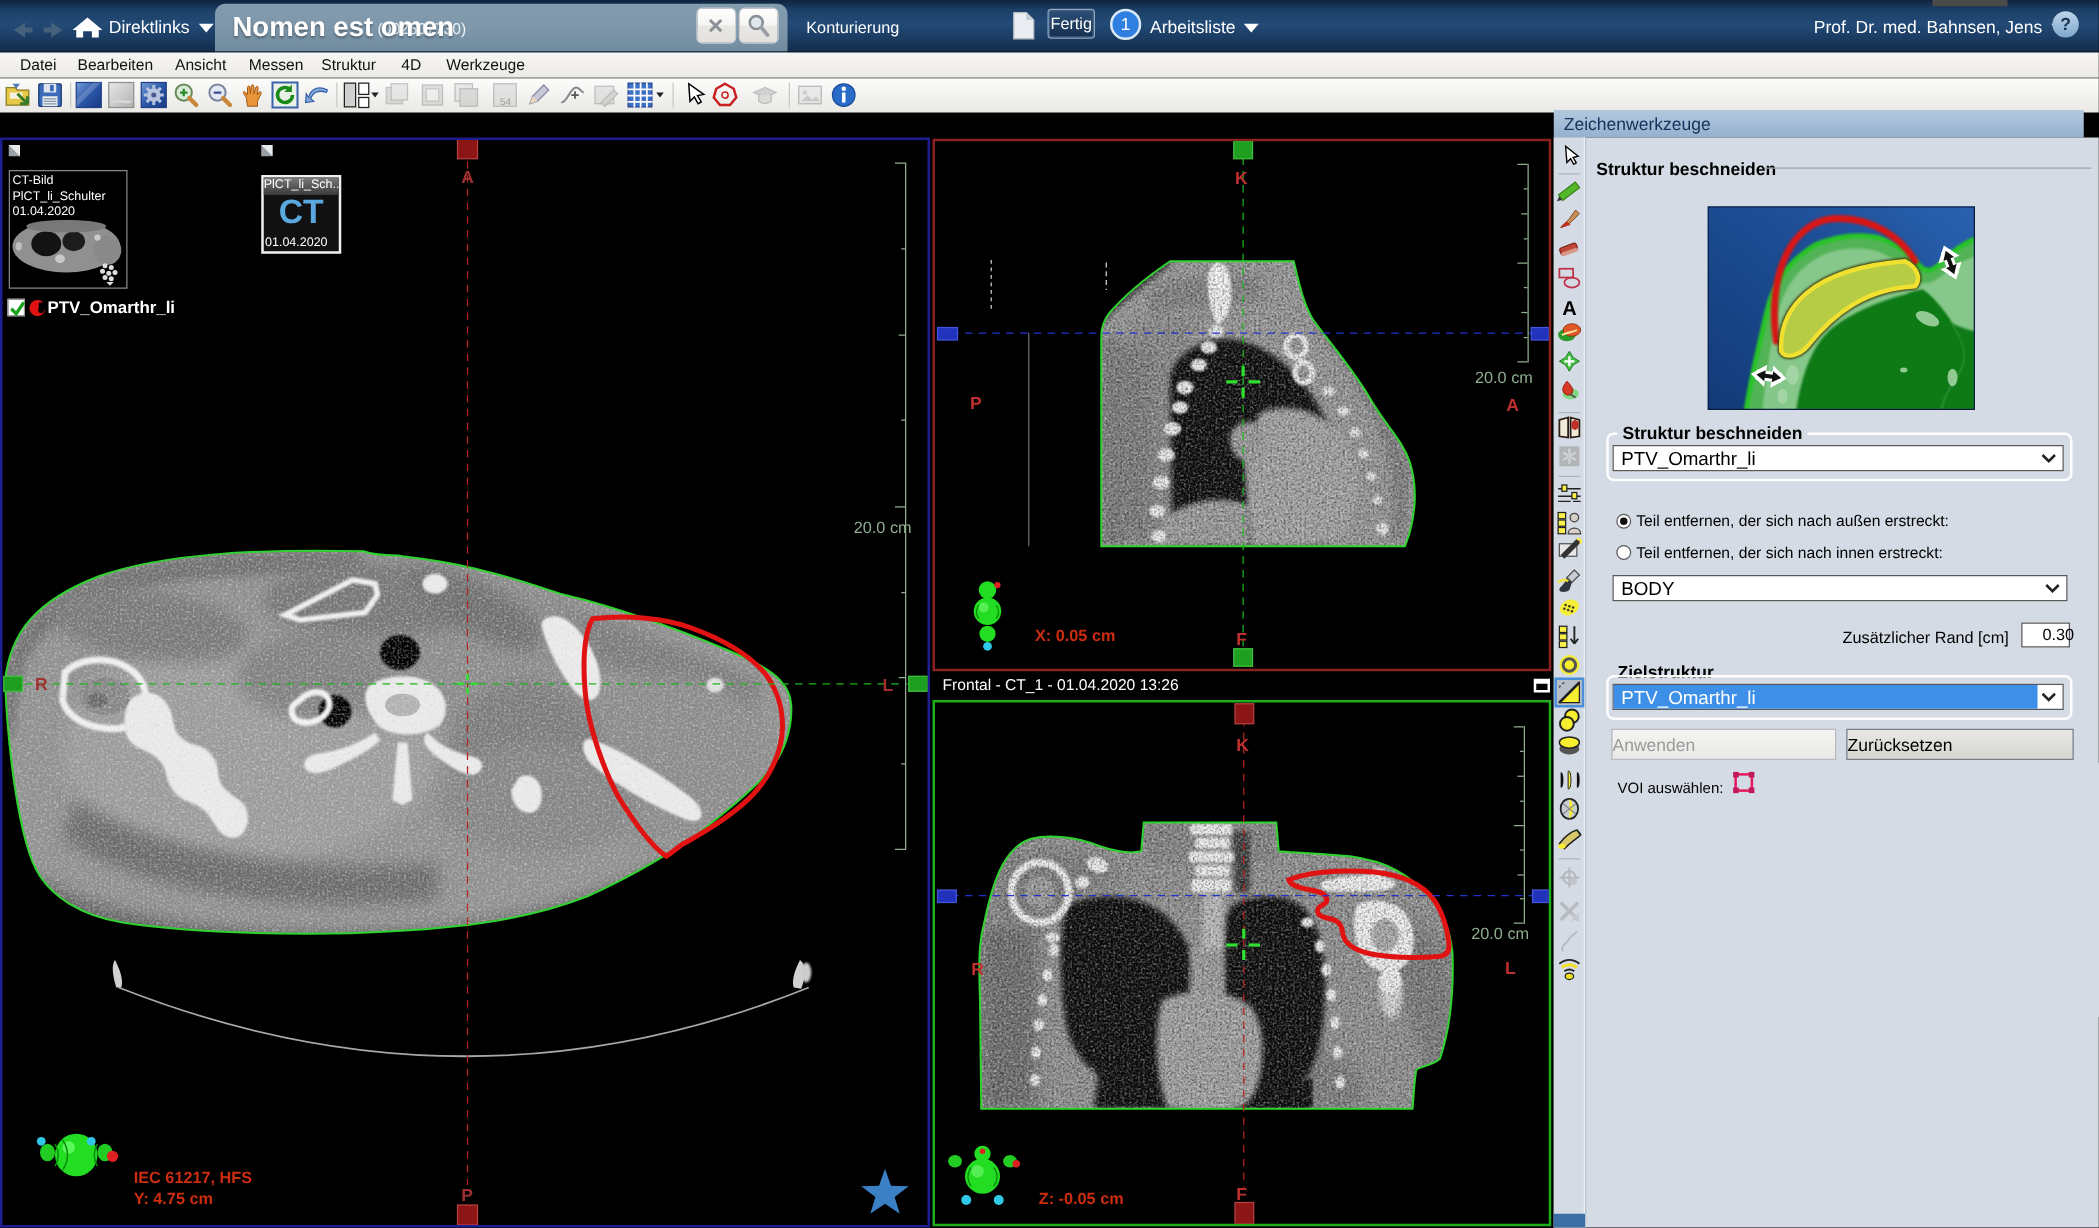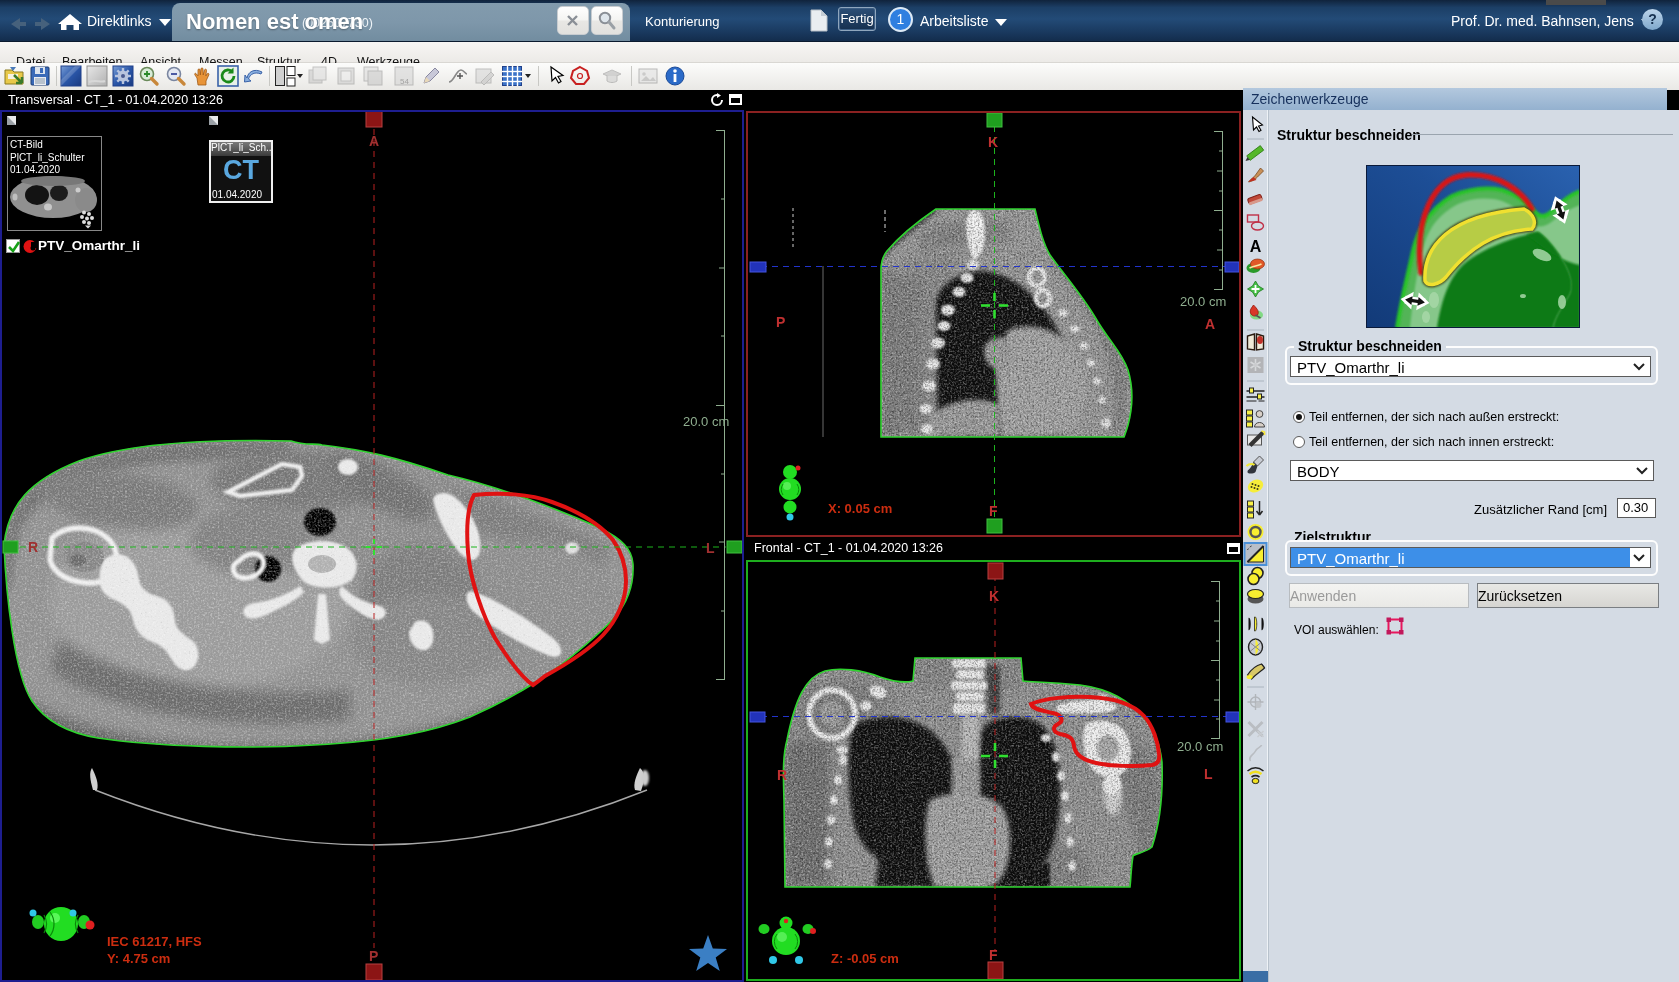--- a/index.html
+++ b/index.html
@@ -20,21 +20,21 @@
 #fertigbtn { left:838px; top:7px; width:38px; height:24px; border:1px solid #8fa6bd; border-radius:3px; background:linear-gradient(180deg,#2c4f77,#16304f); color:#fff; font-size:13px; text-align:center; line-height:22px; box-shadow:inset 0 0 0 1px #3d5f85; }
 #onecircle { left:888px; top:7px; width:25px; height:25px; border-radius:50%; background:#2f7fe0; border:2px solid #dce9f5; color:#fff; font-size:14px; text-align:center; line-height:21px; }
 #arbeitsliste { left:920px; top:13px; color:#fff; font-size:14px; }
 #prof { left:1451px; top:13px; color:#fff; font-size:14px; }
 .wht-tri { display:inline-block; width:0; height:0; border-left:6px solid transparent; border-right:6px solid transparent; border-top:7px solid #fff; vertical-align:middle; margin-left:7px; }
 #helpc { left:1642px; top:9px; width:21px; height:21px; border-radius:50%; background:linear-gradient(180deg,#bcd4ea,#7fa8cc); color:#16304f; font-weight:bold; font-size:14px; text-align:center; line-height:21px; }
 #topartifact { left:1546px; top:0; width:60px; height:5px; background:#4a4a4a; }
 
 
 #menubar { left:0; top:42px; width:1679px; height:21px; background:linear-gradient(180deg,#f7f6f4,#eceae7); border-bottom:1px solid #d9d7d3; color:#111; font-size:12.5px; }
-#menubar span { position:absolute; top:13px; }
+#menubar span { position:absolute; top:3px; }
 
 
 #toolbar { left:0; top:63px; width:1679px; height:27px; background:linear-gradient(180deg,#fcfcfb,#e9e8e5); }
 
 
 .ptitle { background:#000; color:#fff; font-size:12.5px; }
 #t-title { left:0; top:90px; width:744px; height:20px; }
 #s-title { left:746px; top:90px; width:495px; height:20px; }
 #f-title { left:746px; top:538px; width:495px; height:21px; }
 .ptitle span { position:absolute; left:8px; top:3px; }
@@ -267,28 +267,20 @@
           <path d="M3 15 L8 10 L12 14 L15 11 L18 15 Z" fill="#aaa"></path>
         </g>
 
     <g transform="translate(665,3)">
           <circle cx="10" cy="10" r="9" fill="#2a6ac8" stroke="#1a4a98"></circle>
           <rect x="8.6" y="8" width="2.8" height="8" fill="#fff"></rect>
           <circle cx="10" cy="5" r="1.8" fill="#fff"></circle>
         </g>
   </svg></div>
 
-  <div class="abs ptitle" id="t-title">
-      <span>Transversal - CT_1 - 01.04.2020 13:26</span>
-    <svg style="position:absolute;left:710px;top:3px;" width="14" height="14" viewBox="0 0 14 14">
-        <path d="M7 2 A5 5 0 1 0 12 7" fill="none" stroke="#fff" stroke-width="2"></path>
-        <path d="M7 0 L11 2.5 L7 5 Z" fill="#fff"></path>
-      </svg>
-    <div class="maxico" style="left:729px; top:4px;"></div>
-  </div>
   <div class="abs ptitle" id="f-title">
       <span>Frontal - CT_1 - 01.04.2020 13:26</span>
     <div class="maxico" style="left:481px; top:5px;"></div>
   </div>
 
   <div class="abs" id="t-panel"><svg id="tsvg" width="740" height="868" viewBox="2 112 740 868">
     <defs>
       <filter id="fb1" x="-20%" y="-20%" width="140%" height="140%">
             <feGaussianBlur stdDeviation="1"></feGaussianBlur>
           </filter>
@@ -926,21 +918,21 @@
 
       <div class="combo" style="left:21px; top:350px; width:364px; height:21px;">
           <span class="txt">BODY</span>
         <svg class="chev" viewBox="0 0 16 16">
             <path d="M3 6 L8 11 L13 6" fill="none" stroke="#222" stroke-width="2"></path>
           </svg>
         </div>
 
       <div class="abs" style="left:202px; top:392px; width:136px; text-align:right;">Zusätzlicher Rand [cm]</div>
       <div class="abs" style="left:348px; top:388px; width:39px; height:20px; background:#fff; border:1px solid #5a5a5a;">
-          <span style="position:absolute;left:5px;top:1px;">0.30</span>
+          <span style="position:absolute;left:16px;top:1px;">0.30</span>
         </div>
 
       <div class="abs grouplabel" style="left:25px; top:419px;">Zielstruktur</div>
       <div class="whitebox" style="left:16px; top:430px; width:373px; height:36px;"></div>
       <div class="combo" style="left:21px; top:437px; width:361px; height:21px;">
           <div style="position:absolute; left:0; top:0; right:20px; bottom:0; background:#3d8fe8;"></div>
         <span class="txt" style="color:#fff;">PTV_Omarthr_li</span>
         <svg class="chev" viewBox="0 0 16 16">
             <path d="M3 6 L8 11 L13 6" fill="none" stroke="#222" stroke-width="2"></path>
           </svg>

